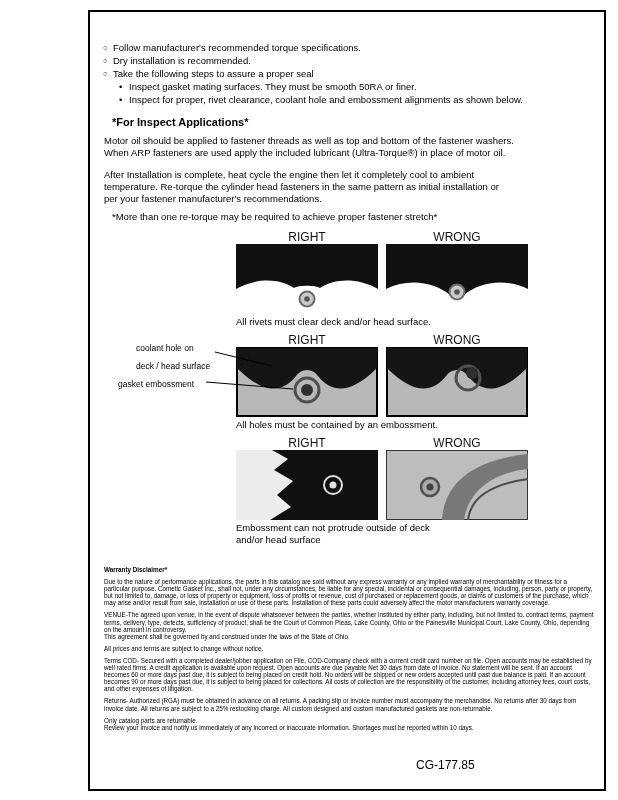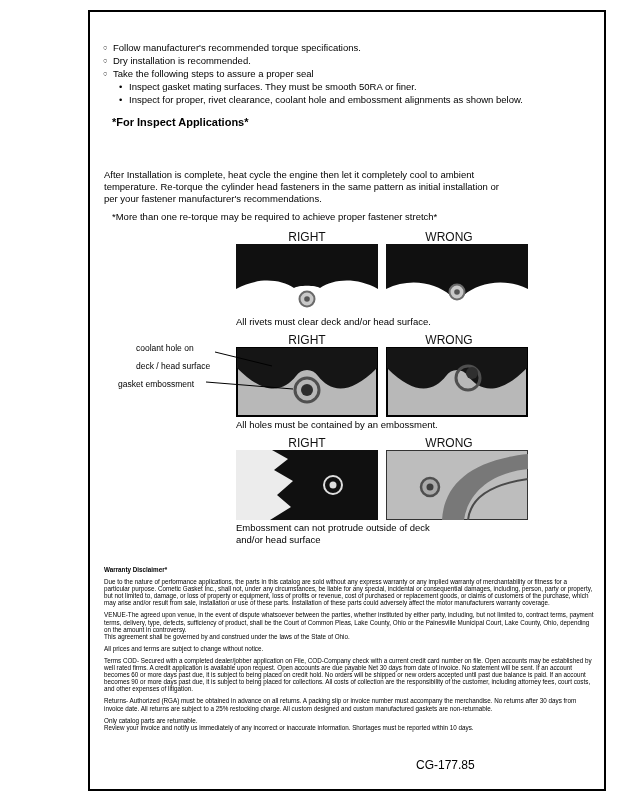--- a/index.html
+++ b/index.html
@@ -17,21 +17,21 @@
   .bullet{width:10px;flex:0 0 10px;font-size:7.5px;line-height:13px;}
   .bullet.dot{font-size:9.5px;}
   .diesel-heading{position:absolute;left:112px;top:116px;font-size:11px;font-weight:bold;}
   .para{position:absolute;font-size:9.5px;line-height:12px;}
   .para1{left:104px;top:135px;width:412px;}
   .para2{left:104px;top:169px;width:400px;}
   .note{position:absolute;left:112px;top:211px;font-size:9.5px;}
 
   .figs{position:absolute;left:236px;top:230px;width:292px;}
   .fig{margin-bottom:5px;}
-  .fig-labels{display:flex;height:14px;font-size:12px;color:#111;}
+  .fig-labels{display:flex;gap:8px;height:14px;font-size:12px;color:#111;}
   .fig-label{width:142px;text-align:center;}
   .fig-panels{display:flex;gap:8px;}
   .panel{width:142px;height:70px;}
   .panel svg{display:block;}
   .fig-caption{font-size:9.5px;line-height:12px;padding-top:2px;white-space:pre-line;}
 
   .ann{position:absolute;font-size:8.5px;line-height:18px;white-space:pre-line;}
   .ann-coolant{left:136px;top:339px;}
   .ann-emboss{left:118px;top:375px;}
   .ann-lines{position:absolute;left:110px;top:344px;}
@@ -66,20 +66,21 @@
       <span class="bullet dot">•</span>
       <span>Inspect gasket mating surfaces.  They must be smooth 50RA or finer.</span>
     </div>
     <div class="tip-row sub">
       <span class="bullet dot">•</span>
       <span>Inspect for proper, rivet clearance, coolant hole and embossment alignments as shown below.</span>
     </div>
   </div>
 
   <div class="diesel-heading">*For Inspect Applications*</div>
+  <div class="para para1">Motor oil should be applied to fastener threads as well as top and bottom of the fastener washers. When ARP fasteners are used apply the included lubricant (Ultra-Torque®) in place of motor oil.</div>
   <div class="para para2">After Installation is complete, heat cycle the engine then let it completely cool to ambient temperature. Re-torque the cylinder head fasteners in the same pattern as initial installation or per your fastener manufacturer's recommendations.</div>
   <div class="note">*More than one re-torque may be required to achieve proper fastener stretch*</div>
 
   <div class="figs">
 
     <div class="fig">
       <div class="fig-labels">
         <span class="fig-label">RIGHT</span>
         <span class="fig-label">WRONG</span>
       </div>

